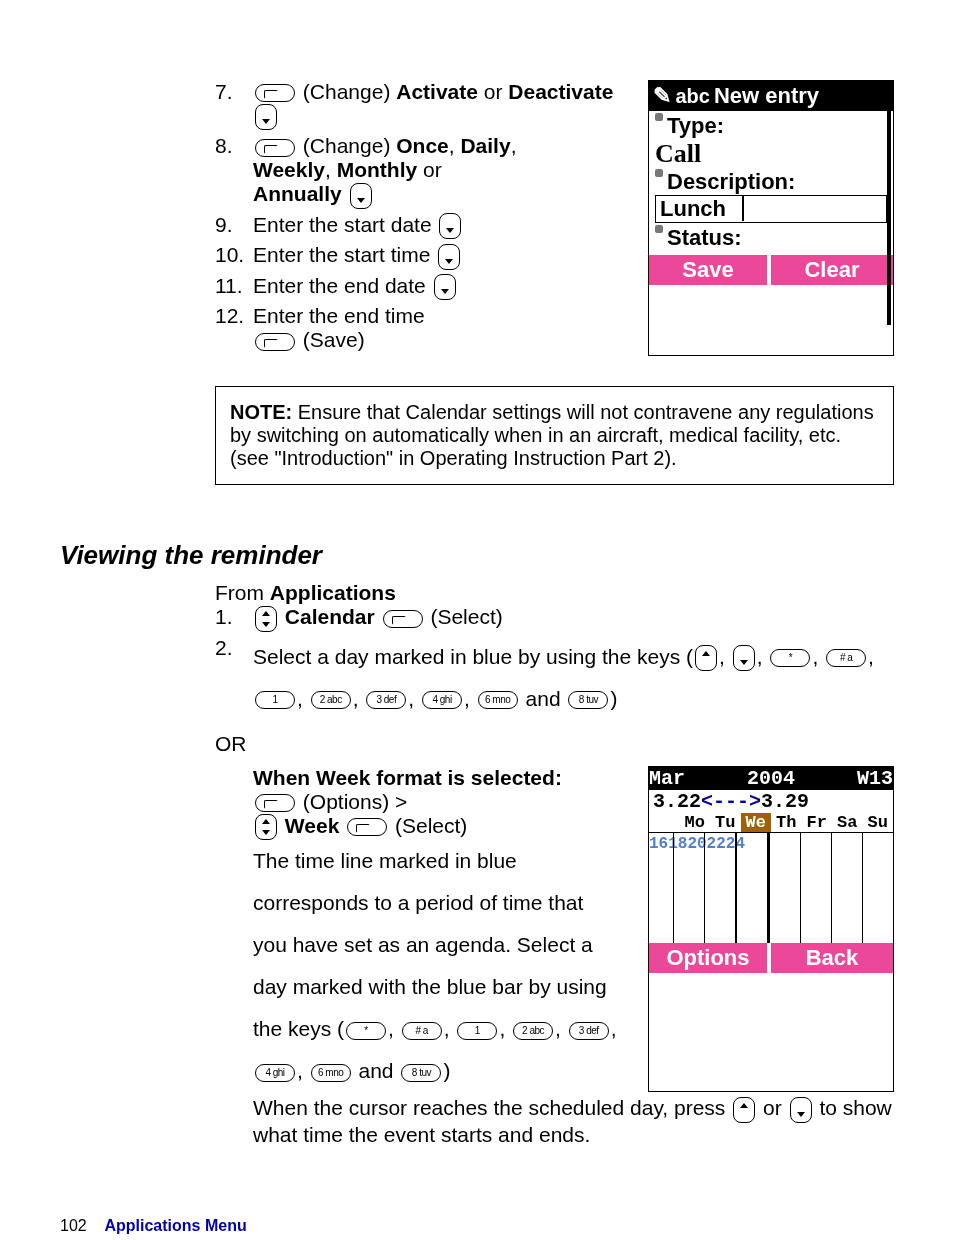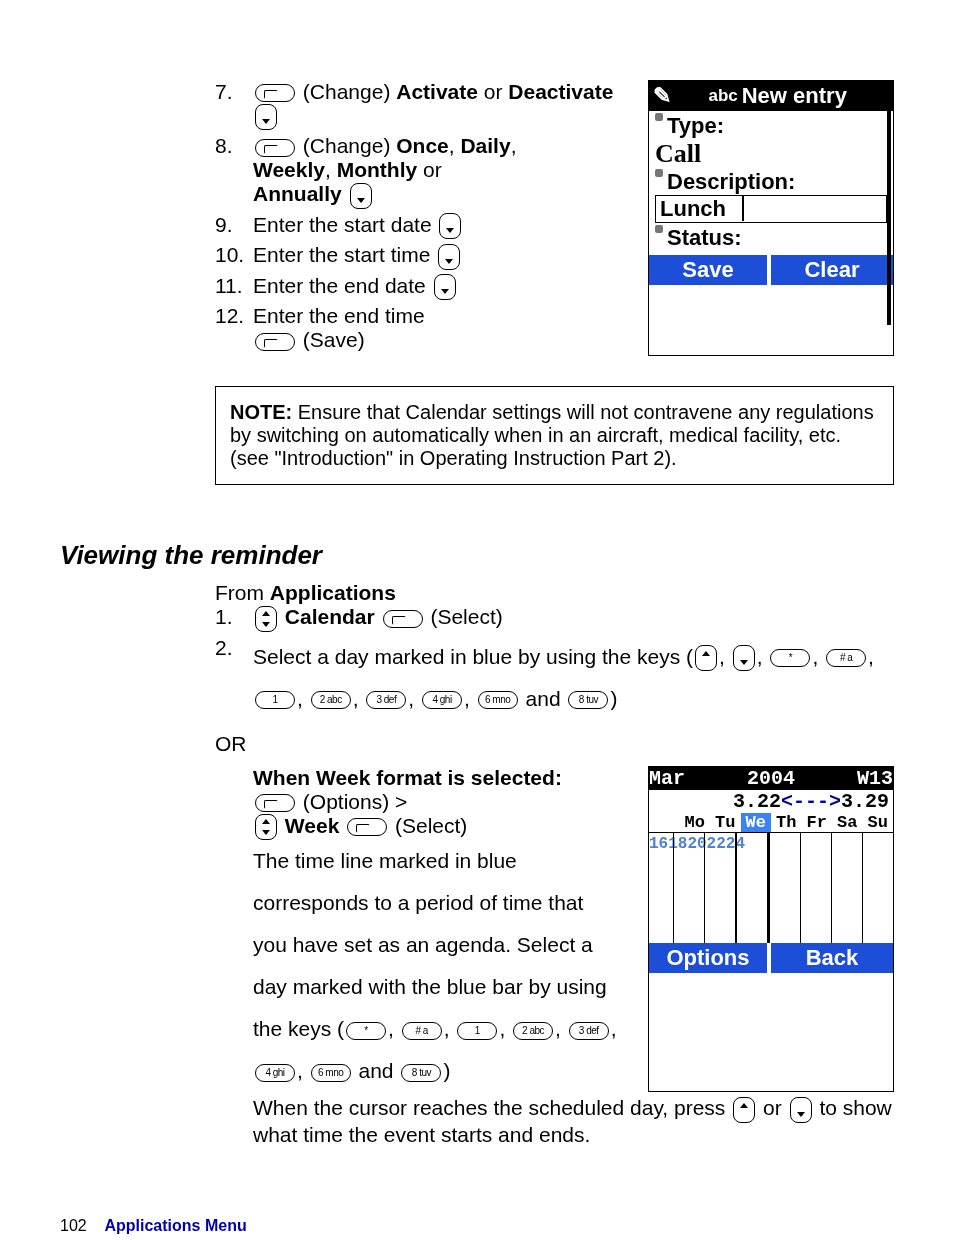--- a/index.html
+++ b/index.html
@@ -143,21 +143,21 @@
   .phone-value-box {
     border: 1.5px solid #000;
     padding: 0 4px;
     font-size: 22px;
     margin-bottom: 2px;
   }
   .cursor { border-right: 2px solid #000; padding-right: 16px; }
   .phone-softkeys { display:flex; }
   .phone-softkeys div {
     flex: 1 1 50%;
-    background:#1d4ed8;
+    background:#ec4899;
     color:#fff;
     text-align:center;
     font-size:22px;
     padding: 2px 0;
     font-family: Arial, sans-serif;
   }
   .phone-softkeys div:first-child { border-right: 4px solid #fff; }
   .scrollbar { position:absolute; right:2px; top:28px; bottom:30px; width:4px; background:#000; }
   .note-box {
     border: 1.5px solid #000;
@@ -182,33 +182,33 @@
     font-weight: bold;
     position: relative;
   }
   .wk-title {
     background:#000; color:#fff;
     display:flex; justify-content:space-between;
     padding: 0 0;
     font-size: 20px;
   }
   .wk-dates {
-    display:flex; justify-content:flex-end;
+    display:flex; justify-content:flex-start;
     padding: 0 4px;
     font-size: 20px;
     color:#000;
   }
   .wk-dates .arrow { color:#00a; }
   .wk-days {
     display:flex; font-size:17px;
     border-bottom: 1.5px solid #000;
   }
   .wk-days span:first-child { width:24px; }
   .wk-days span { flex:1; text-align:center; }
-  .wk-days .sel { color:#fff; background:#3b82f6; }
+  .wk-days .sel { color:#fff; background:#a16207; }
   .wk-grid { display:flex; }
   .wk-hours {
     width:24px;
     display:flex; flex-direction:row;
     font-size:16px; color:#5080d0;
   }
   .wk-hours span { height:22px; line-height:22px; }
   .wk-cols { flex:1; display:flex; }
   .wk-cols div { flex:1; border-left:1px solid #000; }
   .wk-cols div.sel { border-left:2px solid #000; border-right:2px solid #000; }
@@ -270,21 +270,21 @@
           <div class="step-body">
             <span>Enter the end time</span><br>
             <span class="softkey-icon"></span> <span>(Save)</span>
           </div>
         </div>
       </div>
 
       <div class="phone-screen" style="position:relative;">
         <div class="phone-titlebar">
           <span class="pencil-icon"></span>
-          <span style="font-size:17px;margin-left:33px;">abc</span>
+          <span style="font-size:20px;">abc</span>
           <span>New entry</span>
         </div>
         <div class="phone-body">
           <div class="phone-label">
               <span class="bullet"></span>
               <span>Type:</span>
             </div>
           <div style="font-size:26px;font-family:serif;font-weight:bold;">Call</div>
           <div class="phone-label">
               <span class="bullet"></span>

